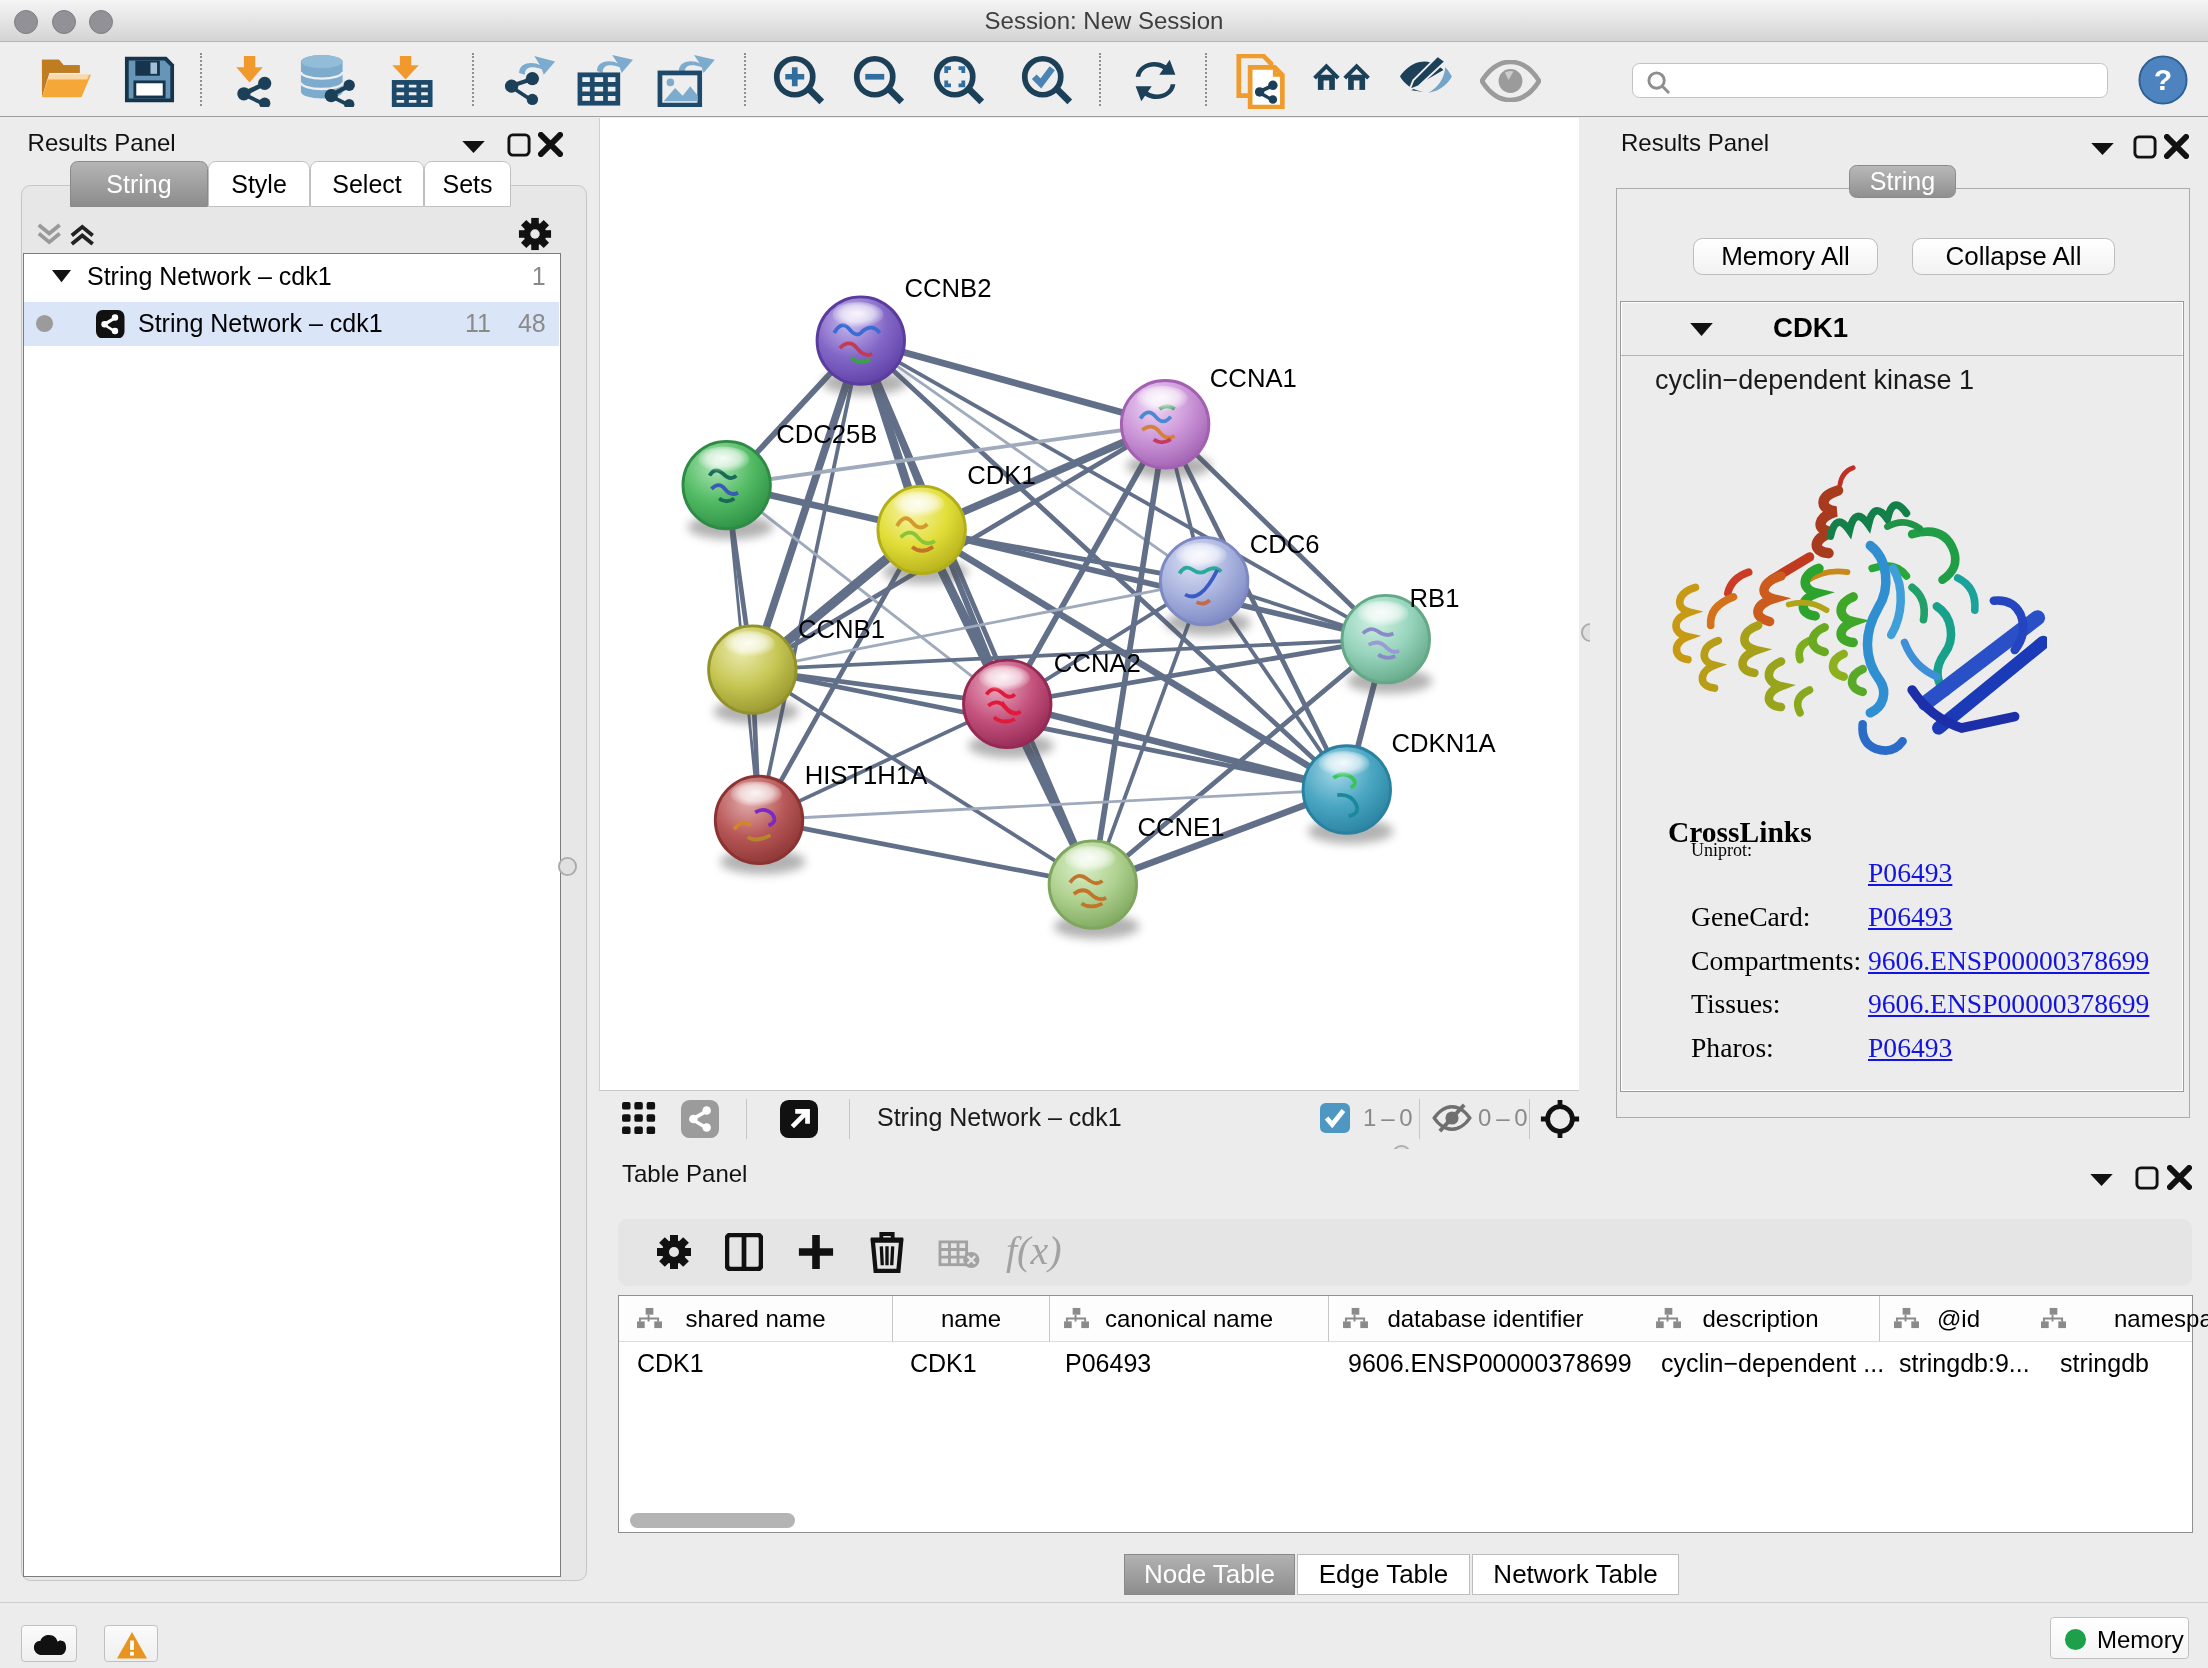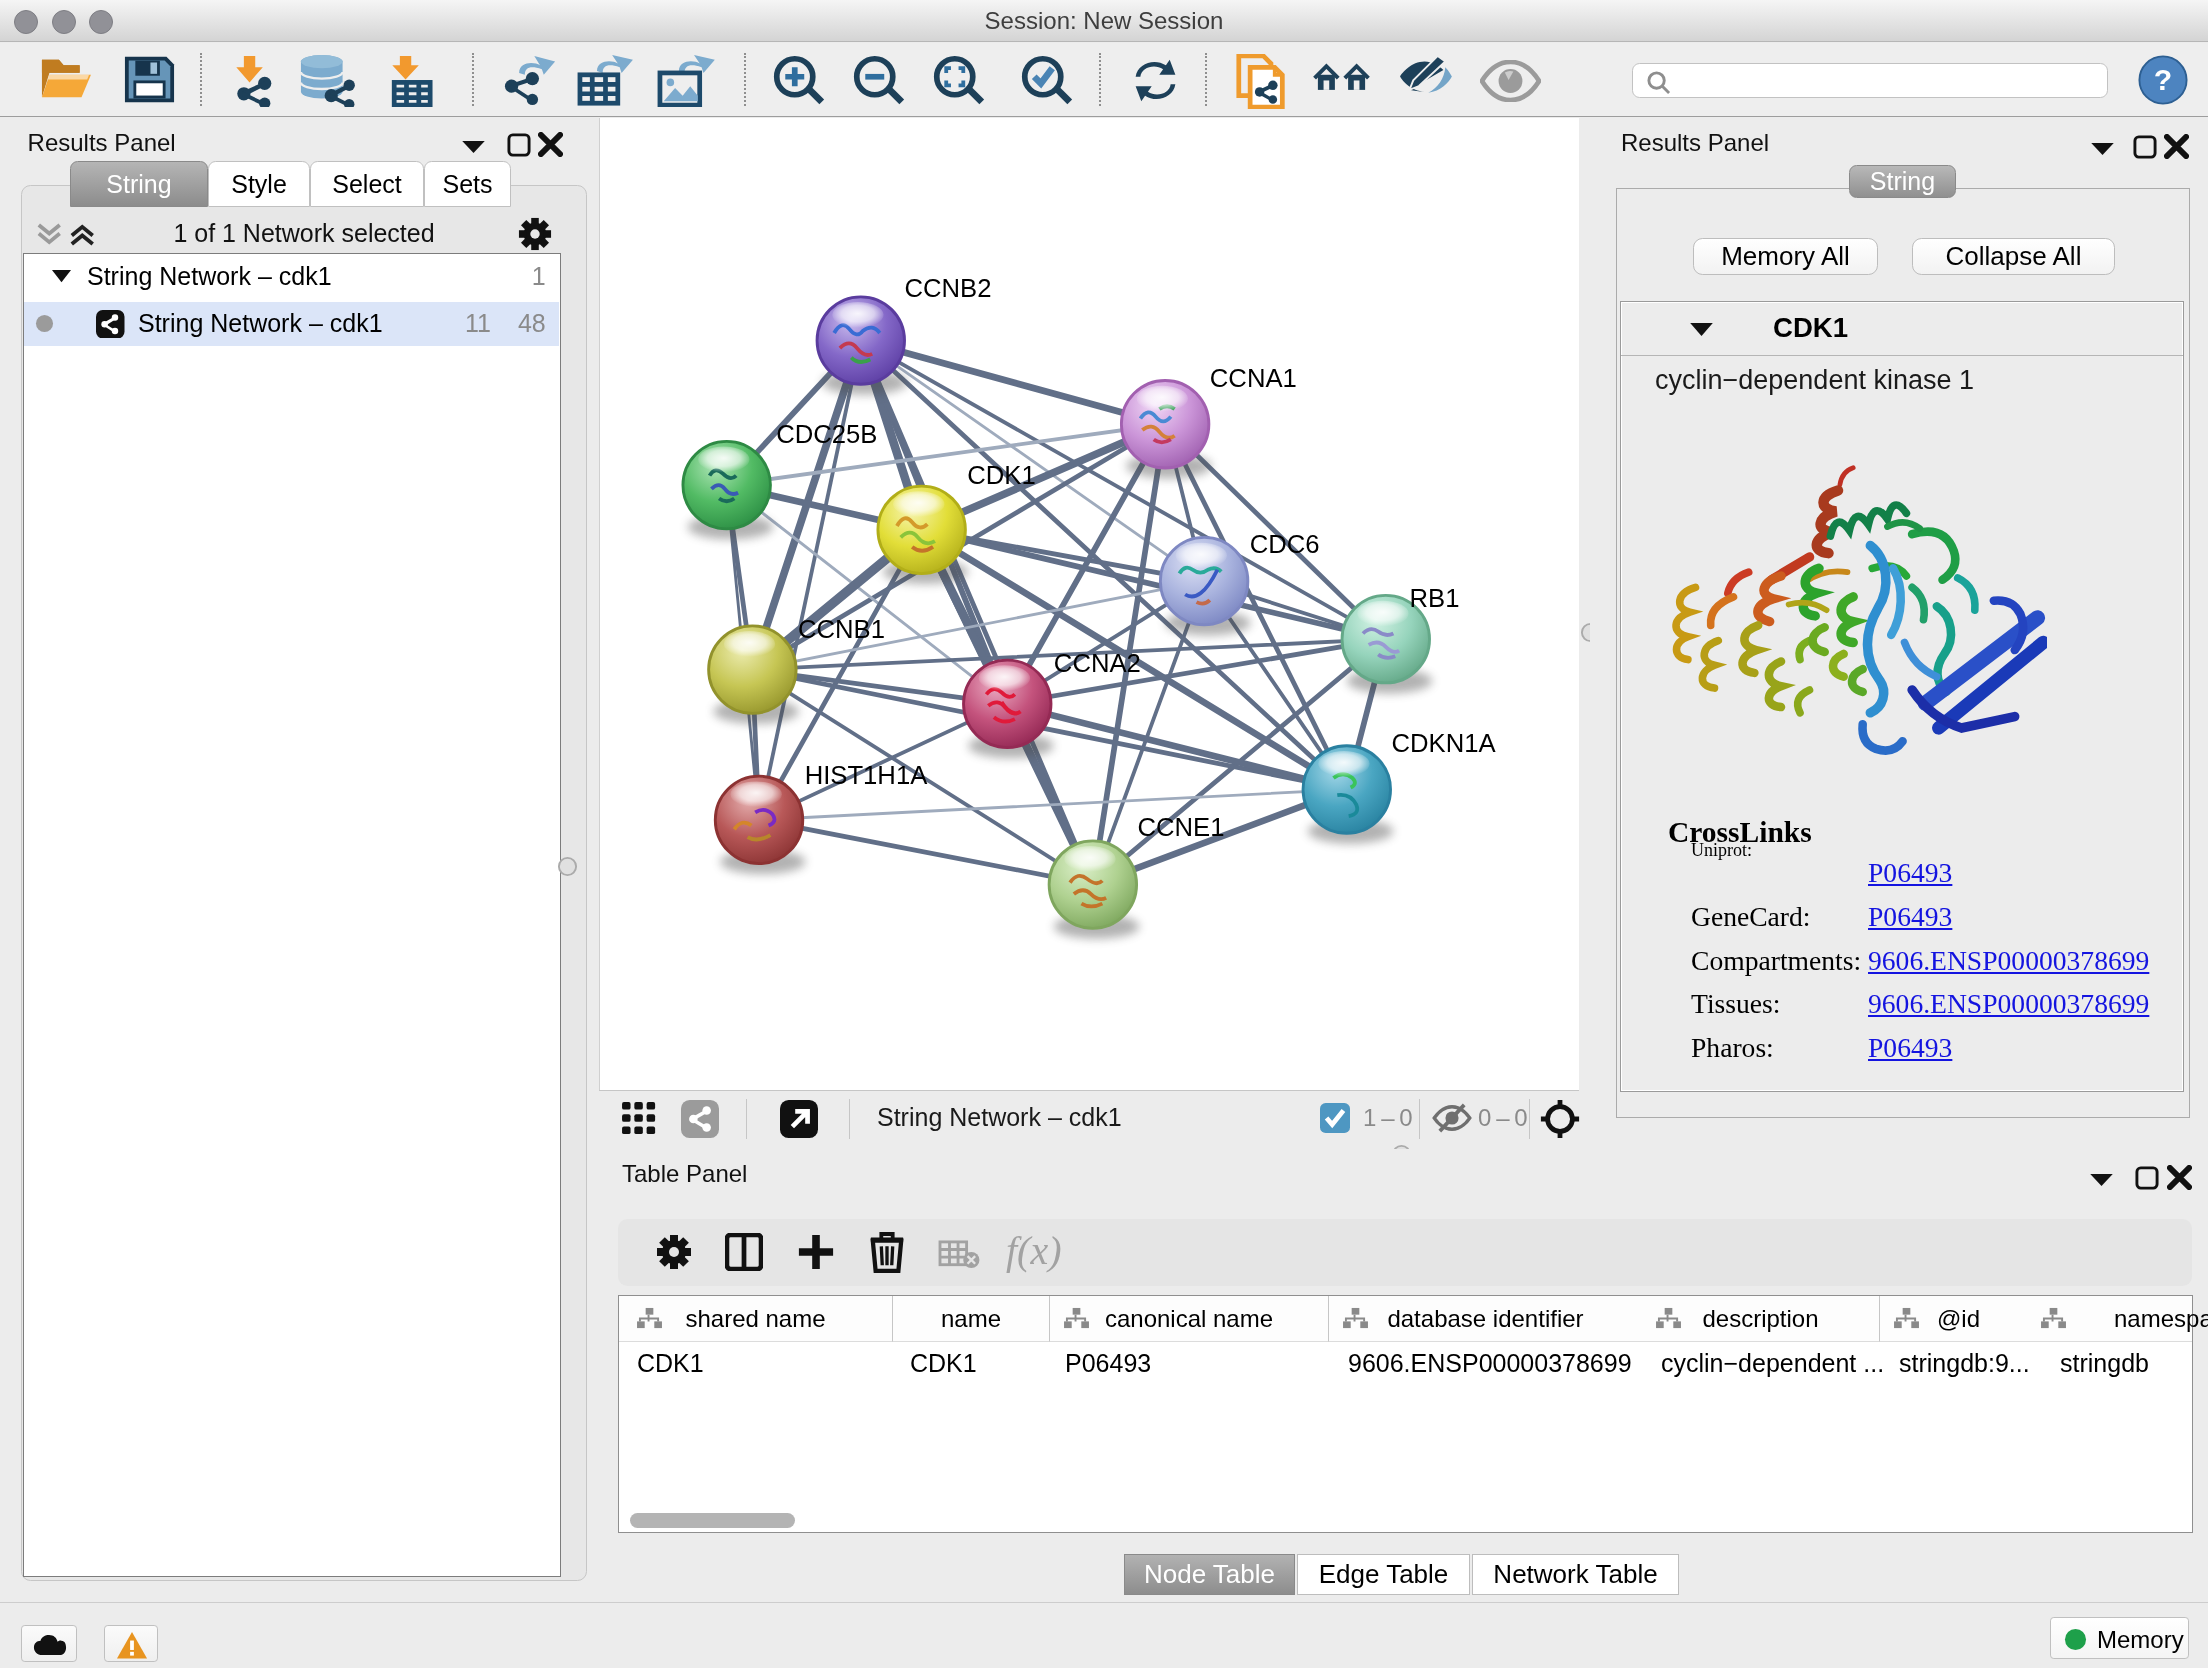--- a/index.html
+++ b/index.html
@@ -271,21 +271,20 @@
           <path d="M4 3 L15 12 L26 3"></path>
           <path d="M4 12 L15 21 L26 12"></path>
         </g>
       </svg>
     <svg style="position:absolute;left:46px;top:6.7px;" width="28.5" height="25" viewBox="0 0 30 26">
         <g stroke="#222" stroke-width="4" fill="none">
           <path d="M4 23 L15 14 L26 23"></path>
           <path d="M4 14 L15 5 L26 14"></path>
         </g>
       </svg>
-    <div style="position:absolute;left:0;top:3.8px;width:564px;text-align:center;font-size:25px;color:#111;">1 of 1 Network selected</div>
     <svg style="position:absolute;left:496px;top:1.9px;" width="34" height="34" viewBox="0 0 36 36">
       <g fill="#111">
           <circle cx="18" cy="18" r="12"></circle>
       <g>
             <rect x="14" y="1" width="8" height="8"></rect>
             <rect x="14" y="27" width="8" height="8"></rect>
             <rect x="1" y="14" width="8" height="8"></rect>
             <rect x="27" y="14" width="8" height="8"></rect>
       <g transform="rotate(45 18 18)">
               <rect x="14" y="1" width="8" height="8"></rect>

